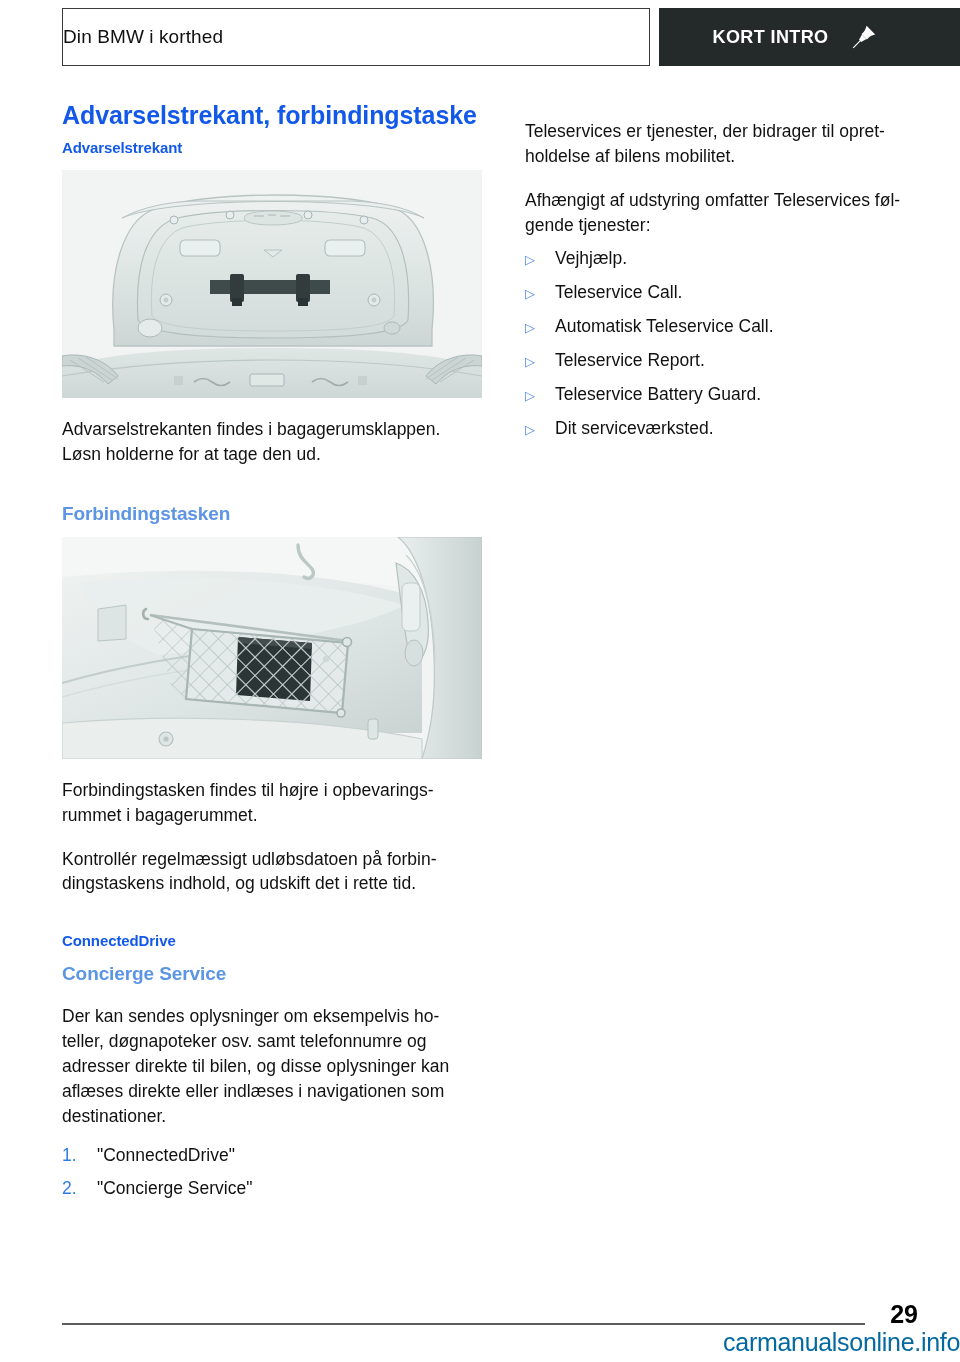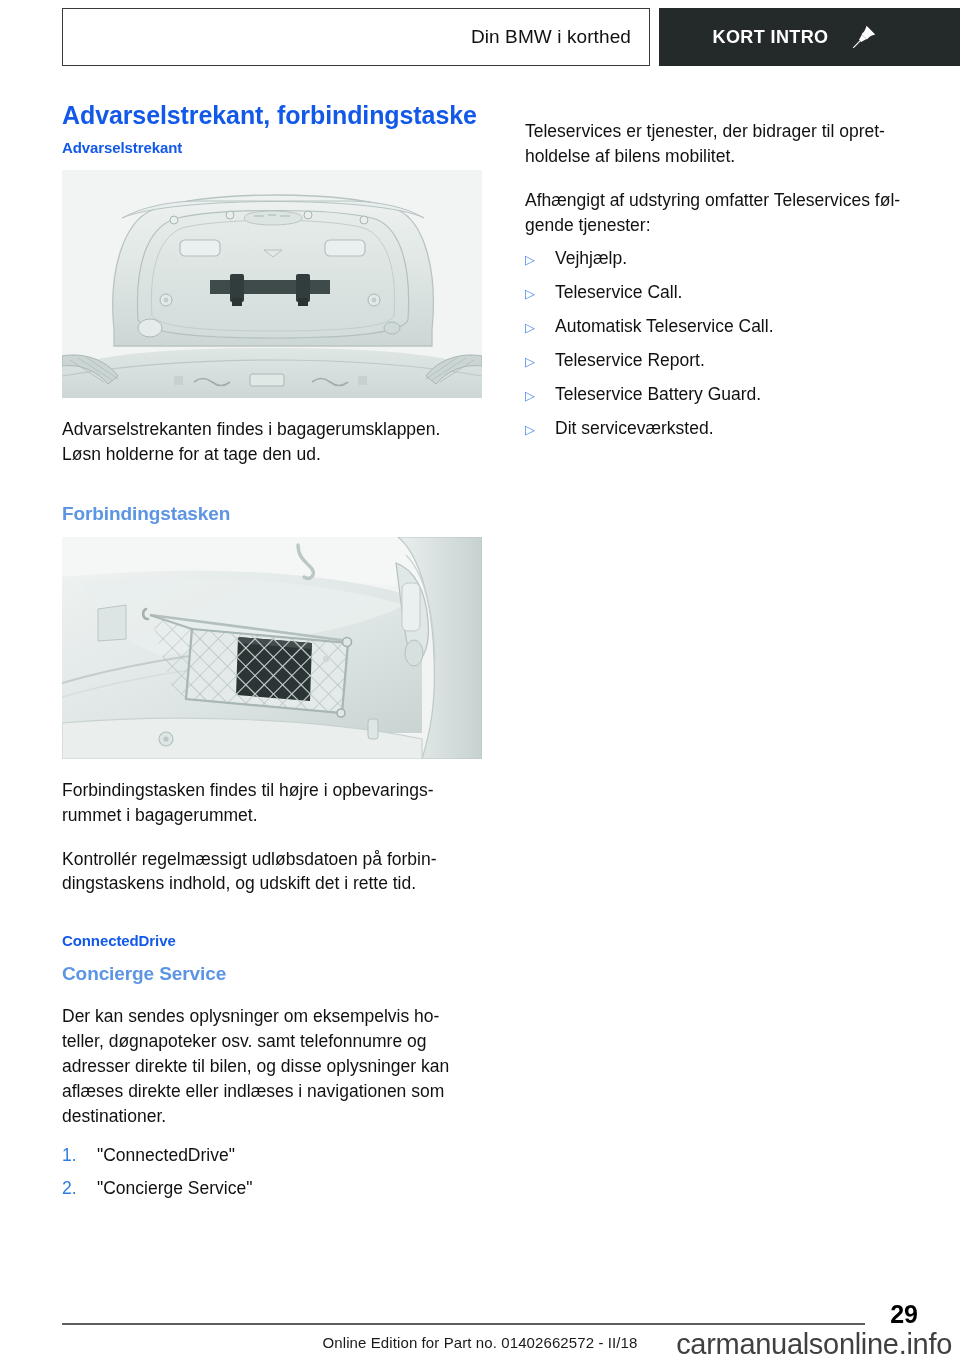--- a/index.html
+++ b/index.html
@@ -30,21 +30,21 @@
     display: flex;
     align-items: stretch;
   }
 
   .header-chapter-box {
     flex: 0 0 588px;
     border: 1.5px solid #3a3a3a;
     background: #ffffff;
     display: flex;
     align-items: center;
-    justify-content: flex-end;
+    justify-content: flex-start;
     padding-right: 18px;
   }
 
   .header-chapter-label {
     font-size: 19px;
     color: #111111;
     letter-spacing: 0.1px;
   }
 
   .header-tab {
@@ -192,24 +192,24 @@
     top: 1334px;
     width: 960px;
     text-align: center;
     font-size: 15px;
     color: #1a1a1a;
     letter-spacing: 0.1px;
   }
 
   .footer-watermark {
     position: absolute;
-    right: 8px;
+    right: 0;
     top: 1328px;
-    font-size: 29px;
-    color: #404040;
+    font-size: 25px;
+    color: #0369a1;
     letter-spacing: -0.3px;
   }
 </style>
 </head>
 <body>
 
 <div class="page">
 
   <div class="header">
     <div class="header-chapter-box">
@@ -447,16 +447,15 @@
         <li>
           <span class="tri-marker">▷</span>
           <span>Dit serviceværksted.</span>
         </li>
       </ul>
     </div>
   </div>
 
   <div class="footer-rule"></div>
   <div class="footer-page-number">29</div>
-  <div class="footer-edition">Online Edition for Part no. 01402662572 - II/18</div>
   <div class="footer-watermark">carmanualsonline.info</div>
 
 </div>
 
 </body></html>

